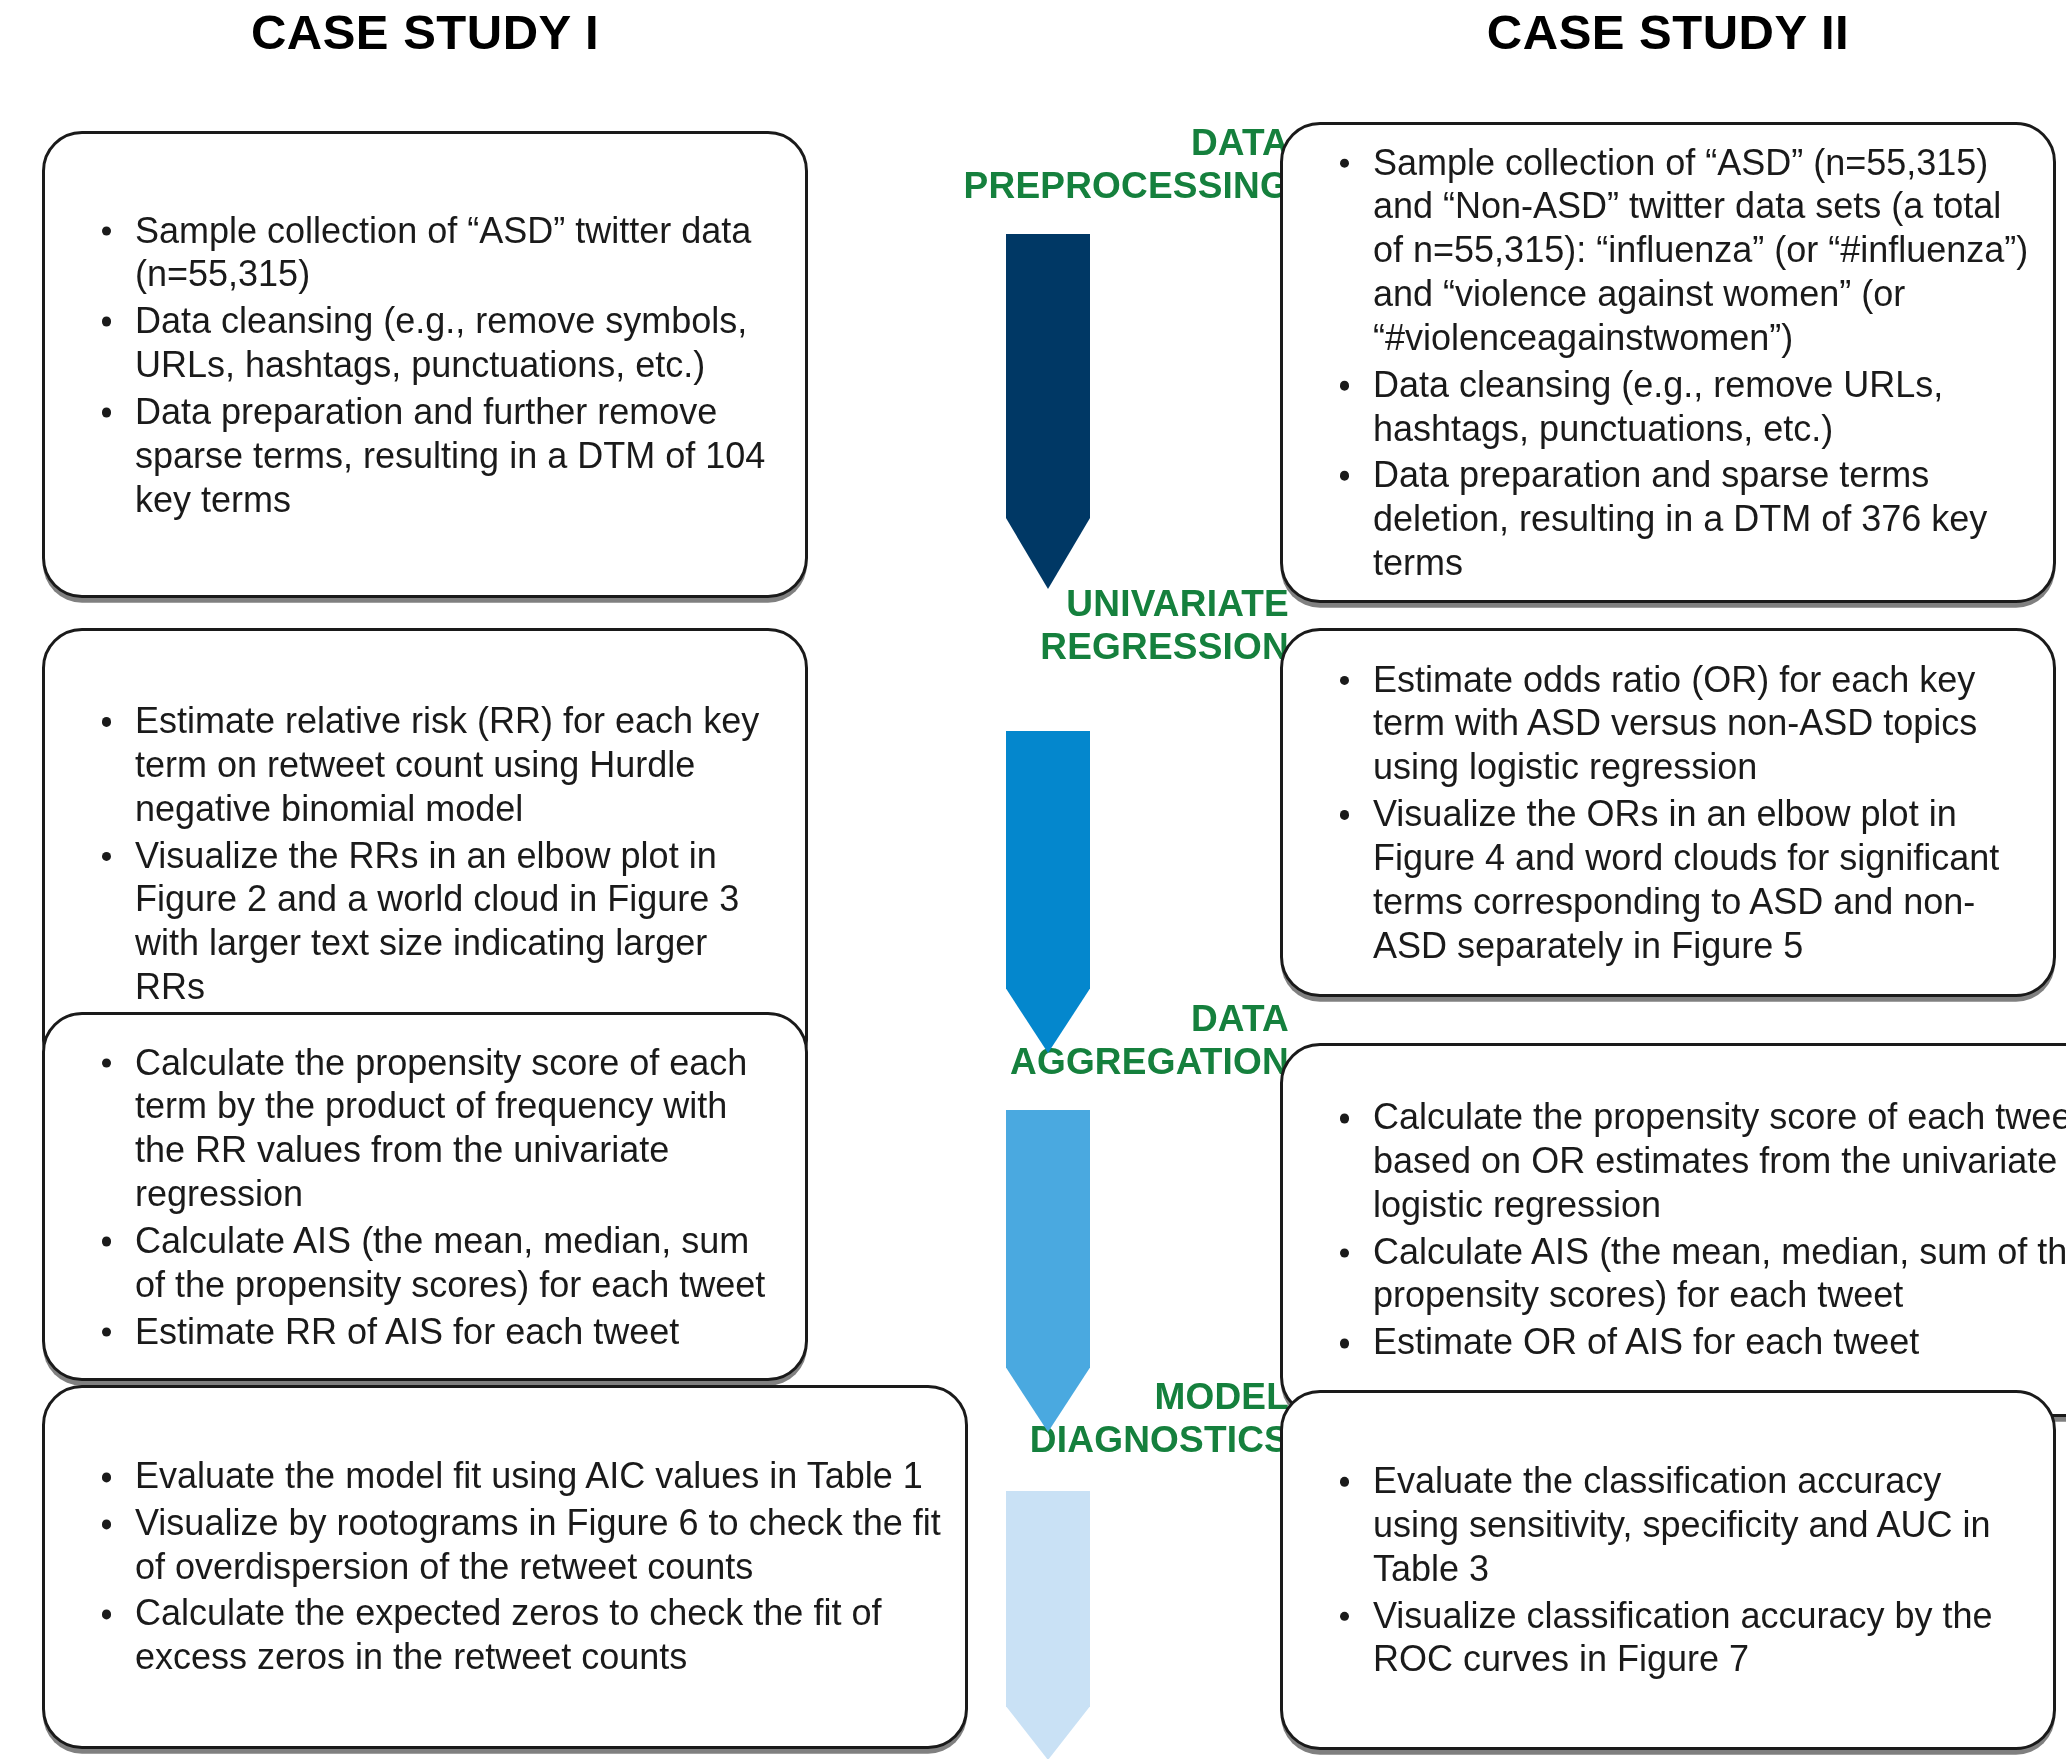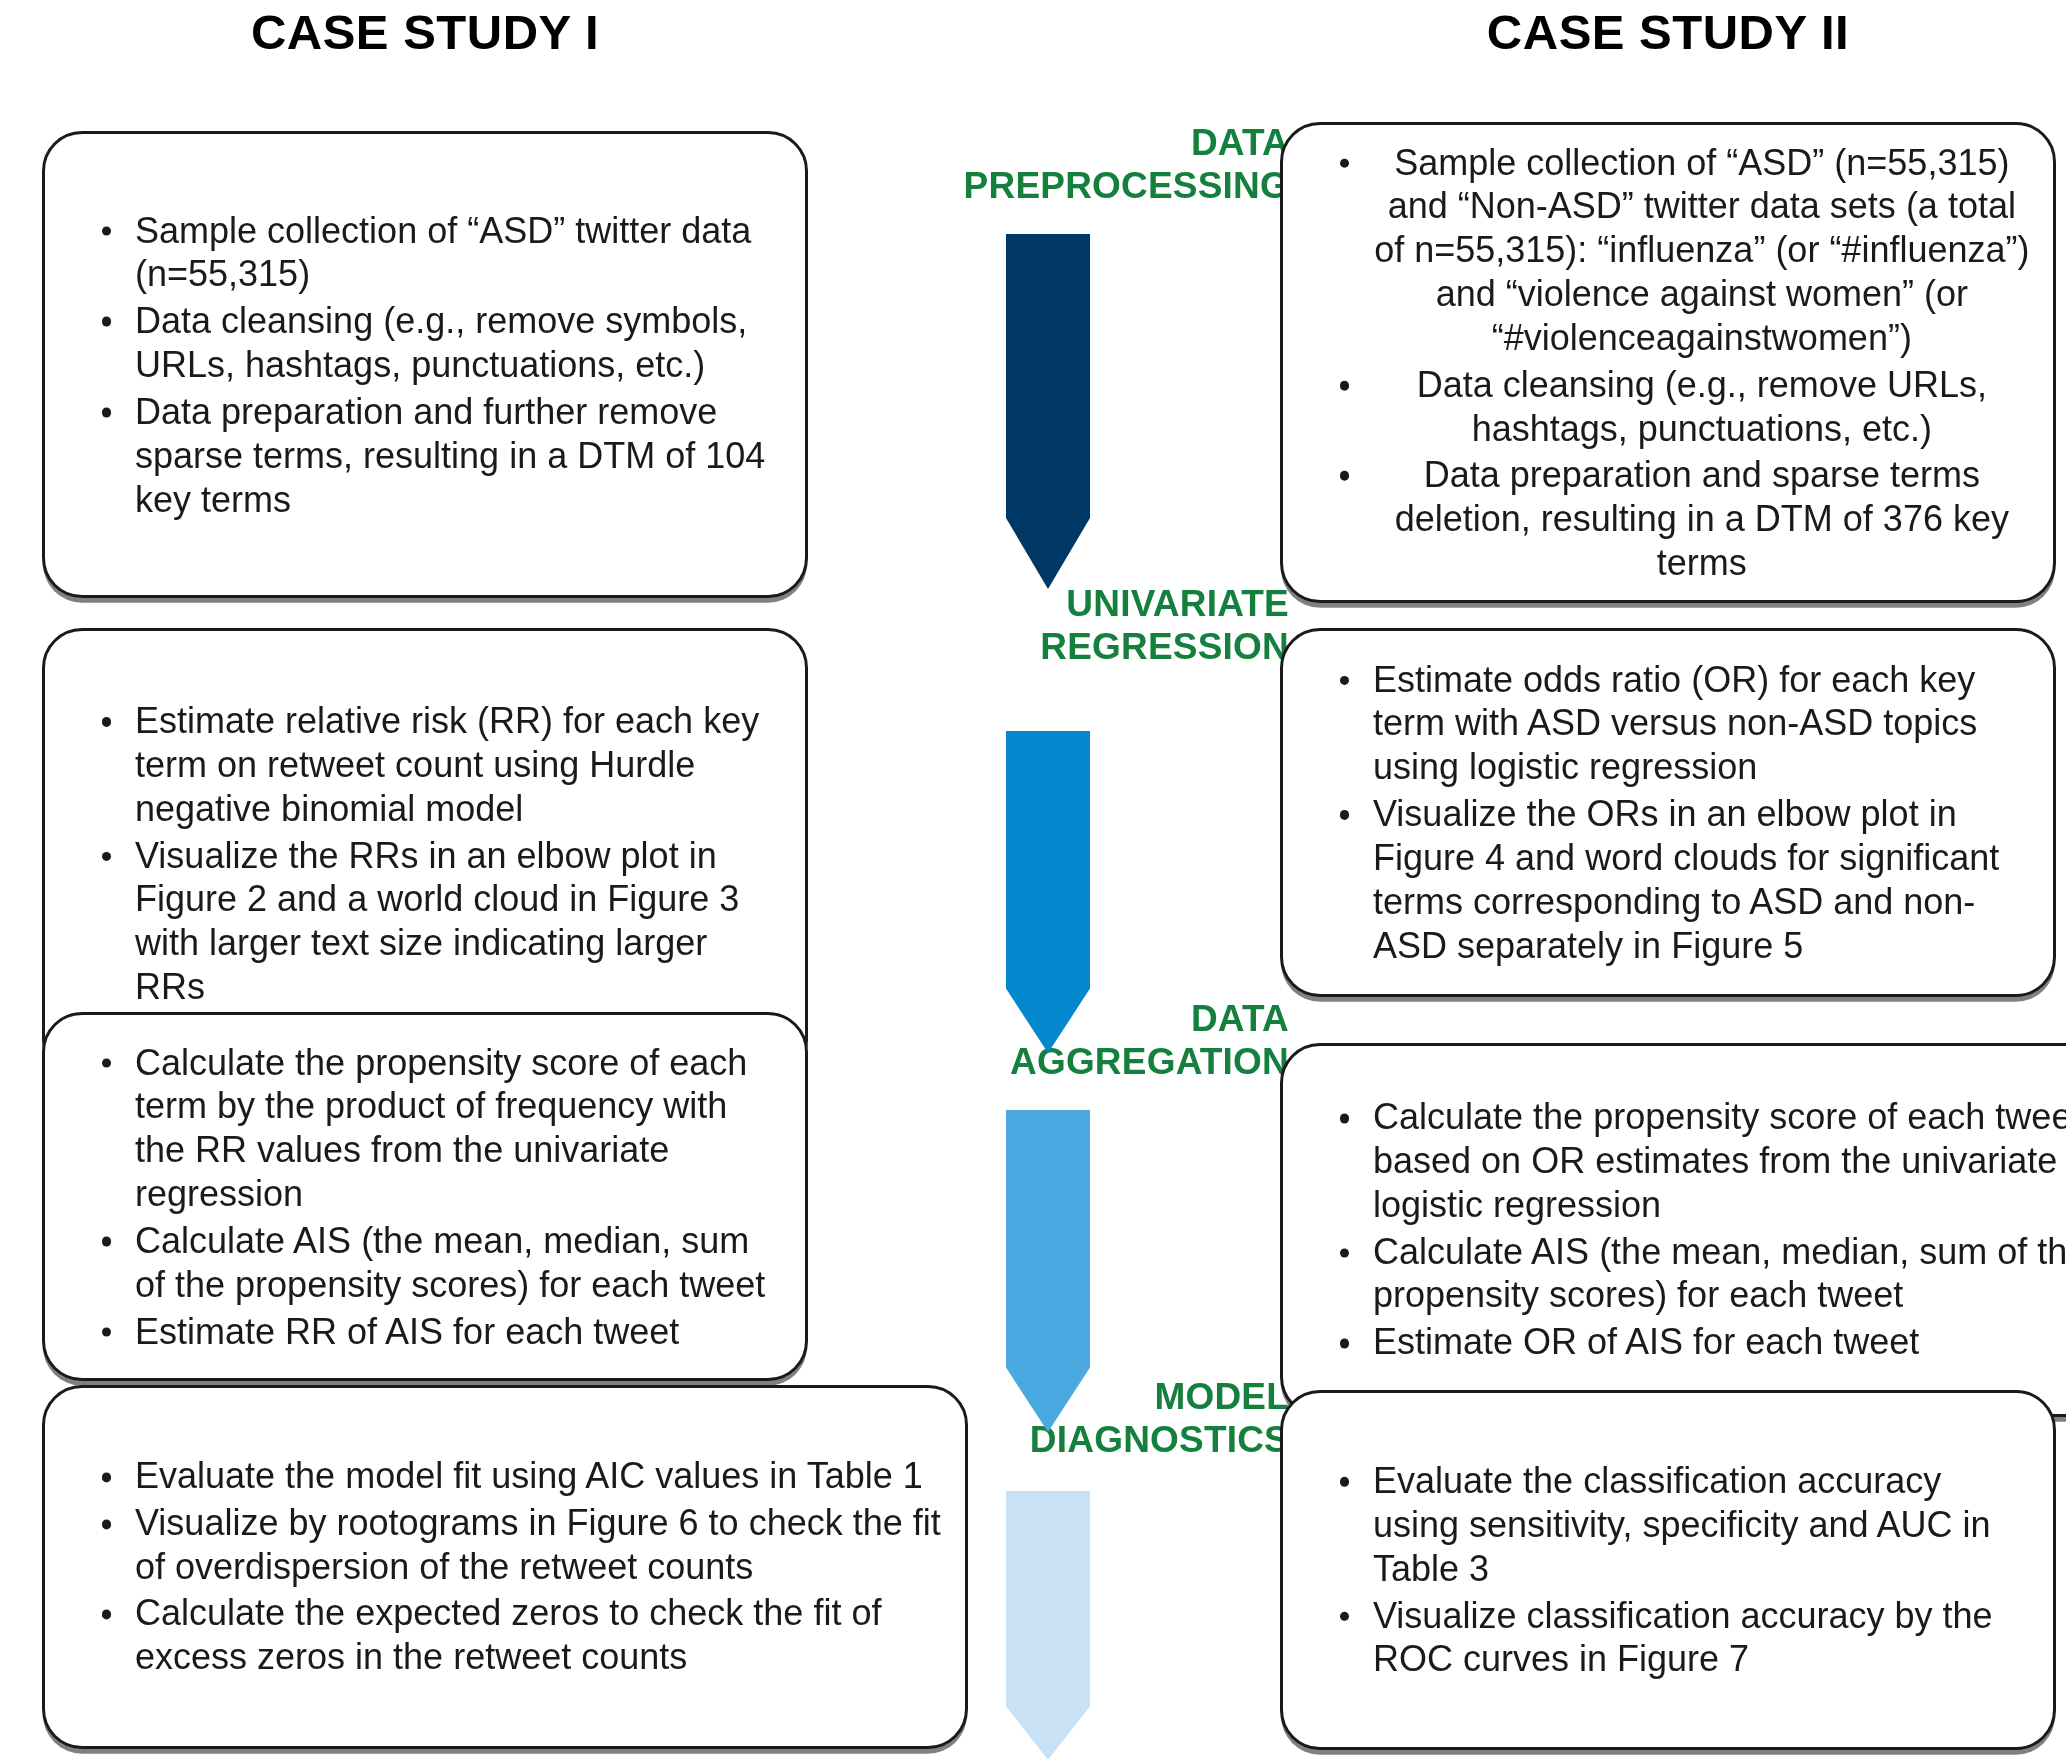--- a/index.html
+++ b/index.html
@@ -67,21 +67,21 @@
     background: #1a1a1a;
   }
 
   
   #box-l1 { left: 42px; top: 131px;  width: 766px; height: 467px; }
   #box-l2 { left: 42px; top: 628px; width: 766px; height: 452px;  }
   #box-l3 { left: 42px; top: 1012px; width: 766px; height: 369px;  }
   #box-l4 { left: 42px; top: 1385px; width: 926px; height: 364px;  }
 
   
-  #box-r1 { left: 1280px; top: 122px;  width: 776px; height: 481px; text-align: center; }
+  #box-r1 { left: 1280px; top: 122px;  width: 776px; height: 481px; }
   #box-r2 { left: 1280px; top: 628px; width: 776px; height: 369px;  }
   #box-r3 { left: 1280px; top: 1043px; width: 916px; height: 374px;  }
   #box-r4 { left: 1280px; top: 1390px; width: 776px; height: 360px;  }
 
   
   .stage-label {
     position: absolute;
     left: 850px;
     width: 439px;
     text-align: right;

